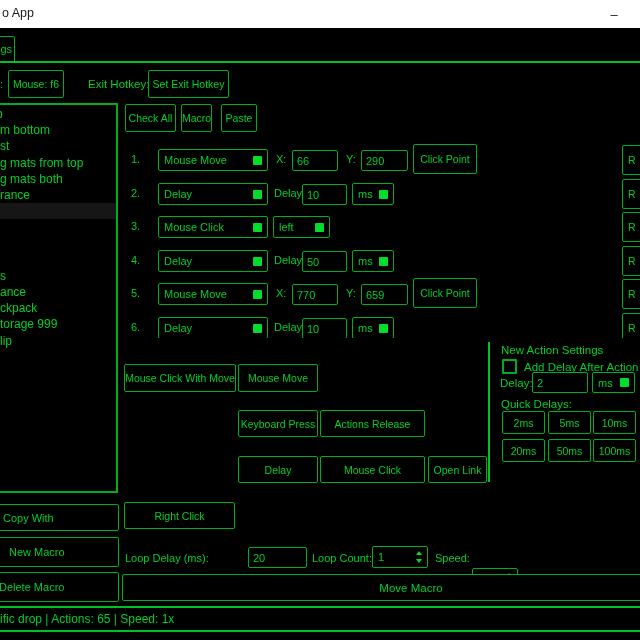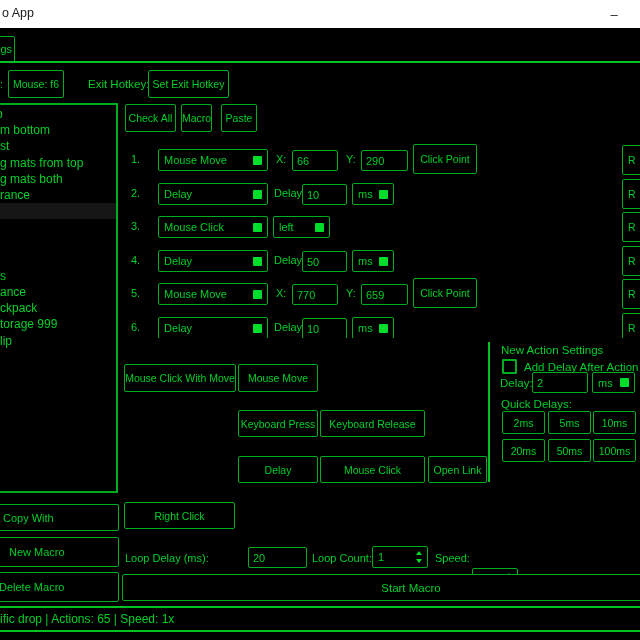--- a/index.html
+++ b/index.html
@@ -189,21 +189,21 @@
     <span>Mouse Click With Move</span>
   </div>
   <div class="abs btn" style="left:238px;top:364px;width:80px;height:28px;">
     <span>Mouse Move</span>
   </div>
 
   <div class="abs btn" style="left:238px;top:410px;width:80px;height:27px;">
     <span>Keyboard Press</span>
   </div>
   <div class="abs btn" style="left:320px;top:410px;width:105px;height:27px;">
-    <span>Keyboard Release</span>
+    <span>Actions Release</span>
   </div>
 
   <div class="abs btn" style="left:238px;top:456px;width:80px;height:27px;">
     <span>Delay</span>
   </div>
   <div class="abs btn" style="left:320px;top:456px;width:105px;height:27px;">
     <span>Mouse Click</span>
   </div>
   <div class="abs btn" style="left:428px;top:456px;width:59px;height:27px;">
     <span>Open Link</span>
@@ -267,20 +267,20 @@
   <span class="abs lbl" style="left:435px;top:552px;">Speed:</span>
   <div class="abs spin" style="left:472px;top:546px;width:46px;height:22px;">
     <span>1</span>
     <span class="arrows">
       <span class="tri-up"></span>
       <span class="tri-dn"></span>
     </span>
   </div>
 
   <div class="abs btn" style="left:122px;top:574px;width:578px;height:27px;font-size:11.5px;">
-    <span>Start Macro</span>
+    <span>Move Macro</span>
   </div>
 
   <div class="abs statusbar">
     <span class="lbl" style="font-size:12px;">ific drop | Actions: 65 | Speed: 1x</span>
   </div>
 
 </div>
 
 </body></html>

